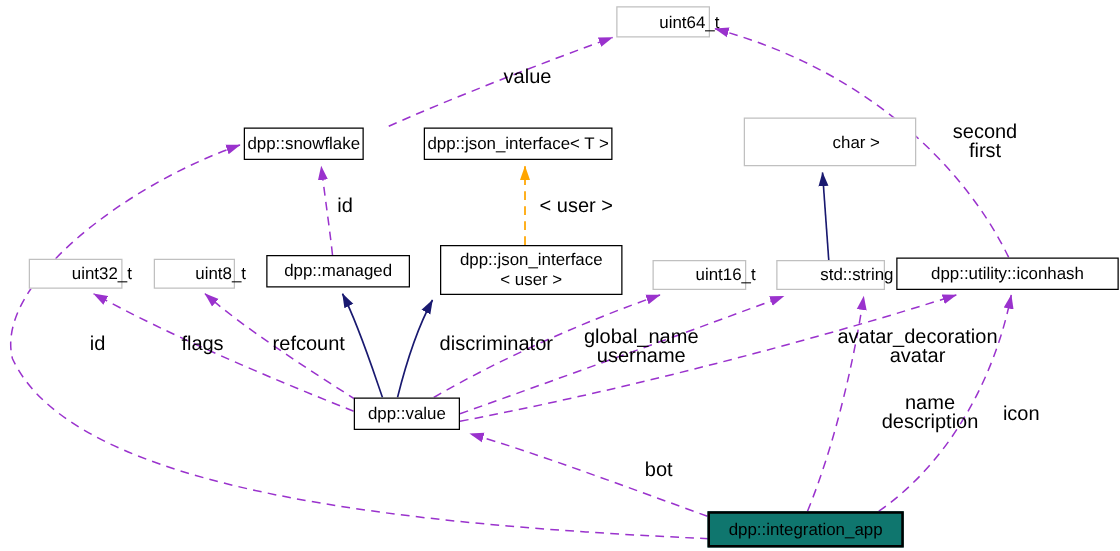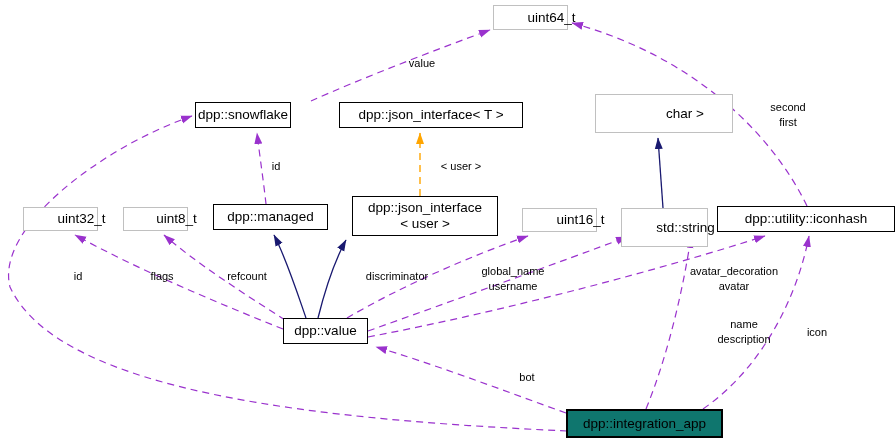--- a/index.html
+++ b/index.html
@@ -21,21 +21,21 @@
     align-items:center;justify-content:center;
     font-size:13.5px;line-height:16px;
     white-space:nowrap;
     text-align:center;
   }
   .node.gray{border:1px solid #c0c0c0;padding-left:42px;}
   .node.current{background:#0f766e;border:2px solid #000;}
   .elabel{
     position:absolute;
     transform:translate(-50%,-50%);
-    font-size:11px;line-height:14.5px;
+    font-size:16px;line-height:14.5px;
     white-space:nowrap;text-align:center;
   }
 </style>
 </head>
 <body>
 
 <div class="diagram">
 
   <svg class="edges" width="896" height="441" viewBox="0 0 896 441" xmlns="http://www.w3.org/2000/svg">
     <defs>
@@ -71,21 +71,21 @@
   </svg>
 
   <div class="node gray" style="left:493px;top:5px;width:75px;height:25px">
     <span>uint64_t</span>
   </div>
 
   <div class="node" style="left:195px;top:102px;width:96px;height:26px">
     <span>dpp::snowflake</span>
   </div>
 
-  <div class="node" style="left:339px;top:102px;width:184px;height:26px">
+  <div class="node" style="left:339px;top:102px;width:151px;height:26px">
     <span>dpp::json_interface&lt; T &gt;</span>
   </div>
 
   <div class="node gray" style="left:595px;top:94px;width:138px;height:39px">
     <span>char &gt;</span>
   </div>
 
   <div class="node gray" style="left:23px;top:207px;width:75px;height:24px">
     <span>uint32_t</span>
   </div>
@@ -100,21 +100,21 @@
 
   <div class="node" style="left:352px;top:196px;width:146px;height:40px">
     <span>dpp::json_interface</span>
     <span>&lt; user &gt;</span>
   </div>
 
   <div class="node gray" style="left:522px;top:208px;width:75px;height:24px">
     <span>uint16_t</span>
   </div>
 
-  <div class="node gray" style="left:621px;top:208px;width:87px;height:39px">
+  <div class="node gray" style="left:621px;top:208px;width:87px;height:24px">
     <span>std::string</span>
   </div>
 
   <div class="node" style="left:717px;top:206px;width:178px;height:26px">
     <span>dpp::utility::iconhash</span>
   </div>
 
   <div class="node" style="left:283px;top:318px;width:85px;height:26px">
     <span>dpp::value</span>
   </div>

